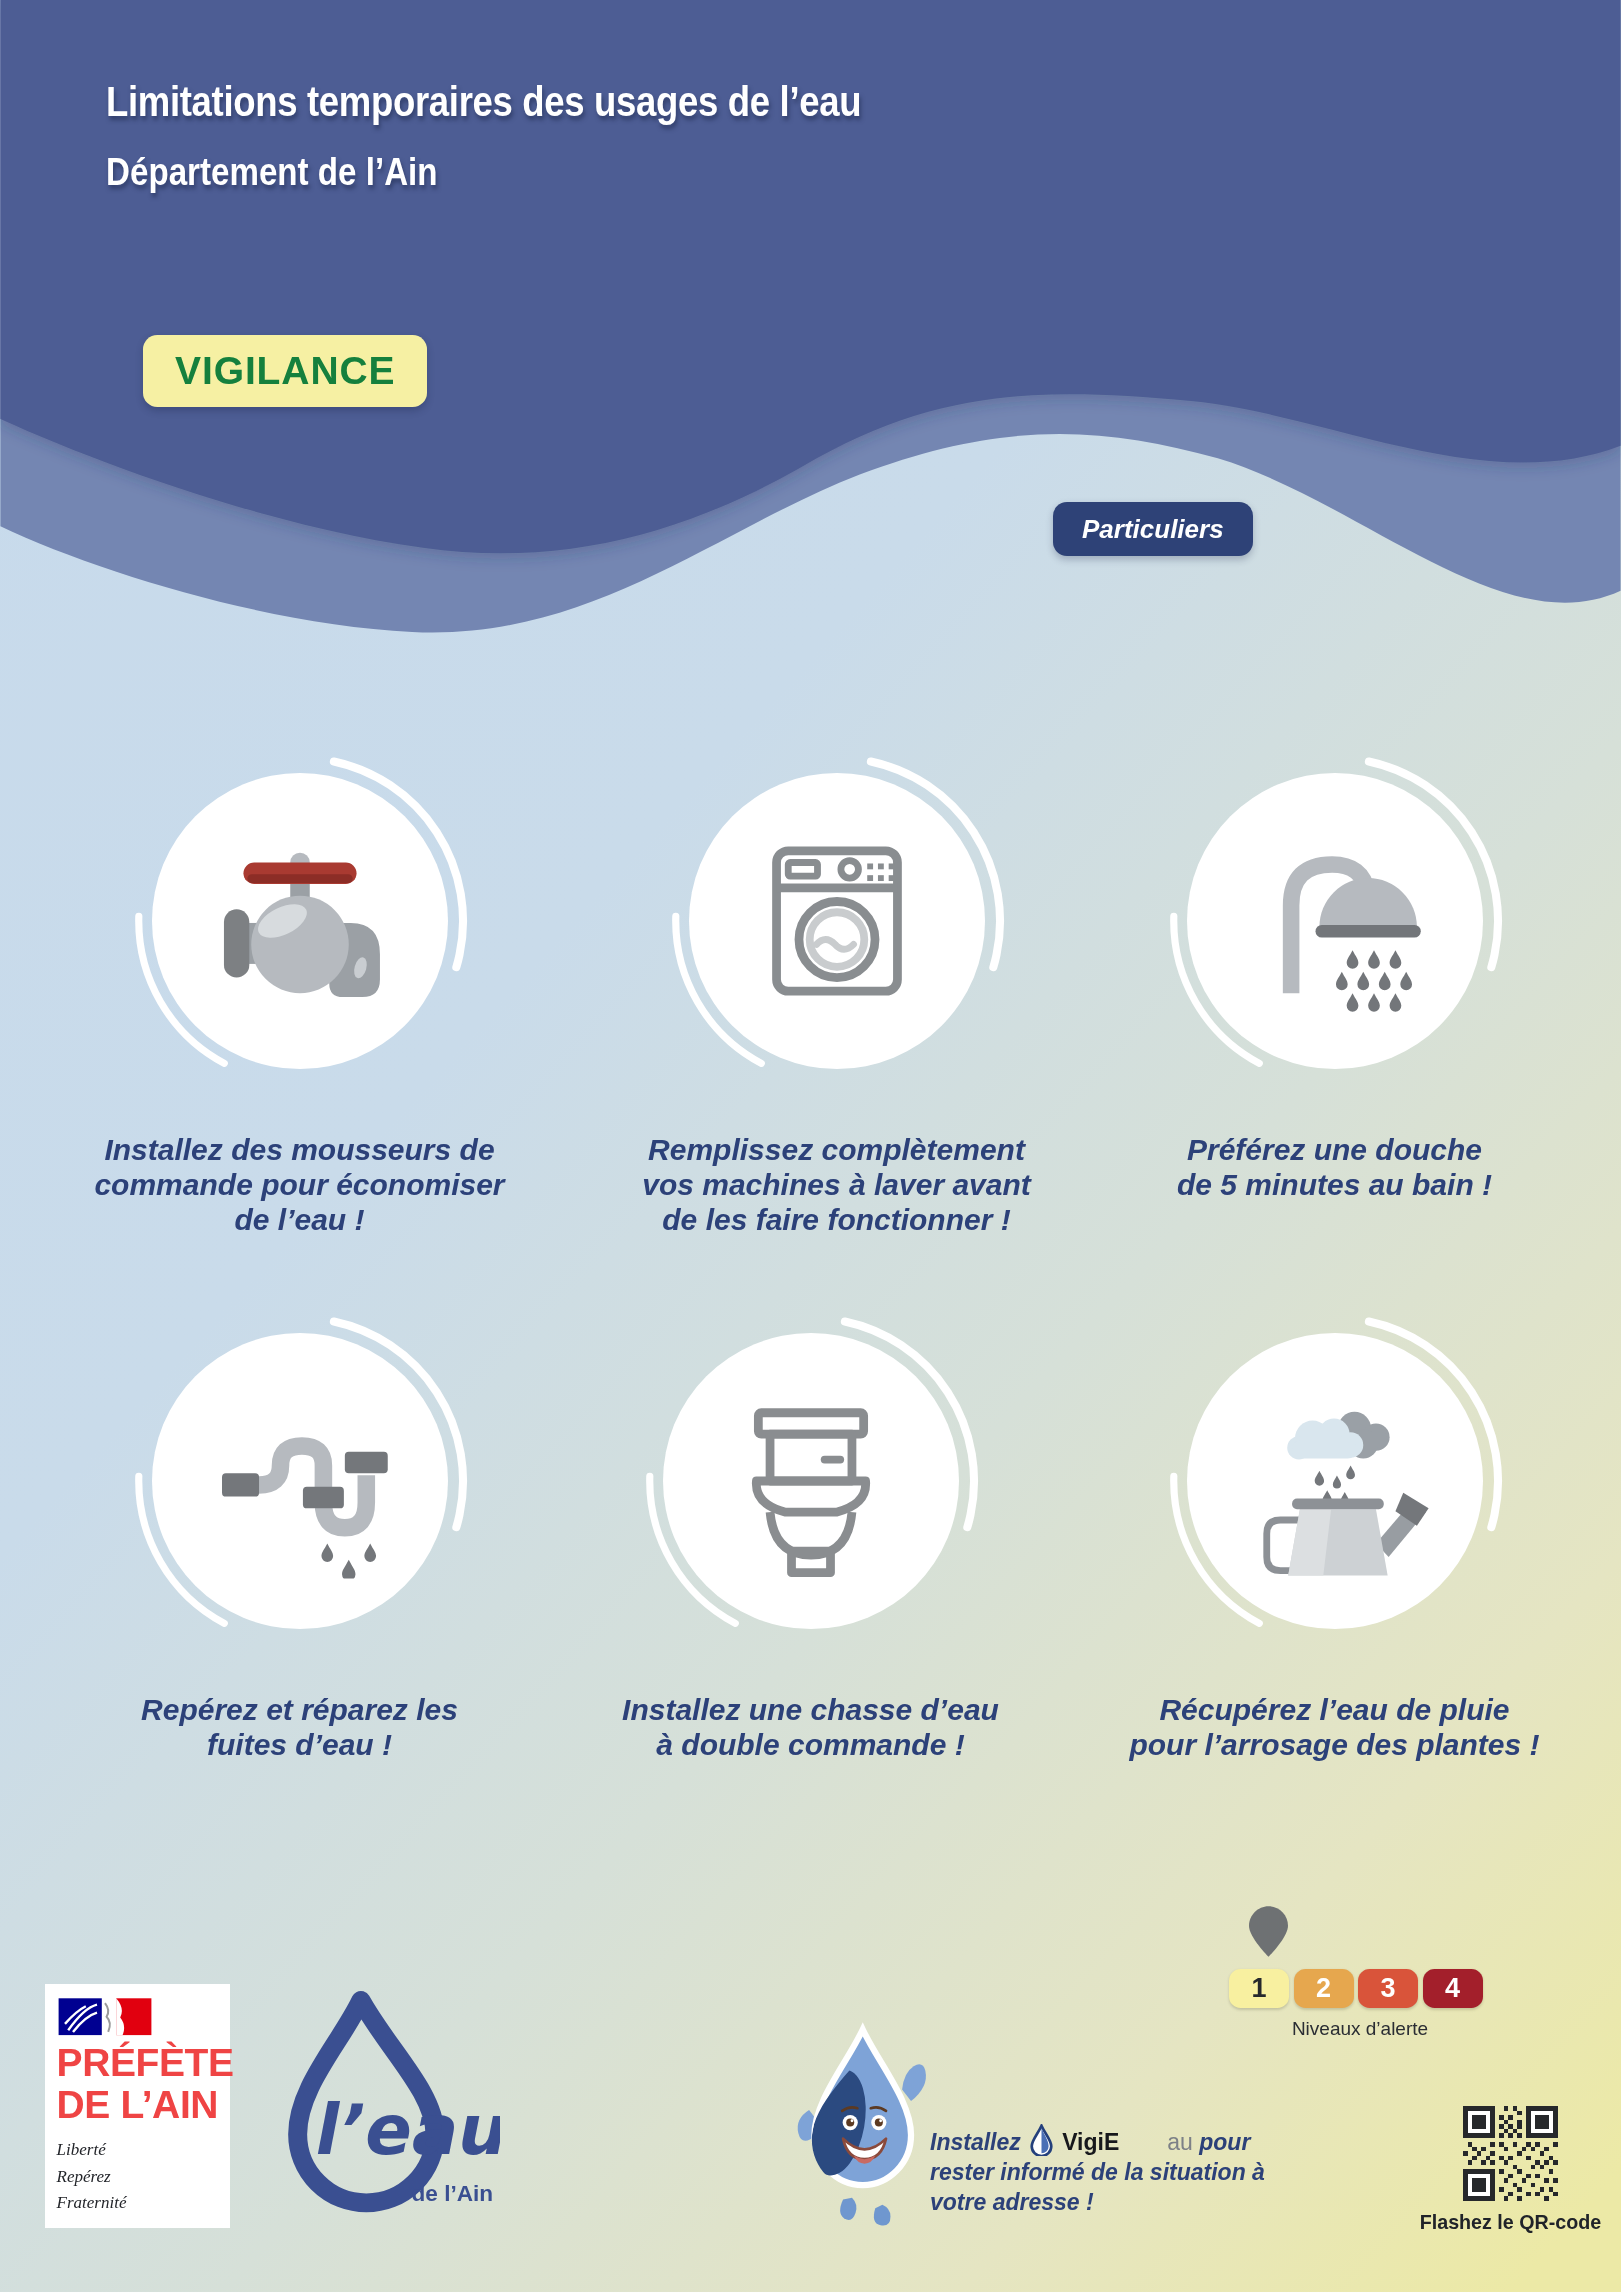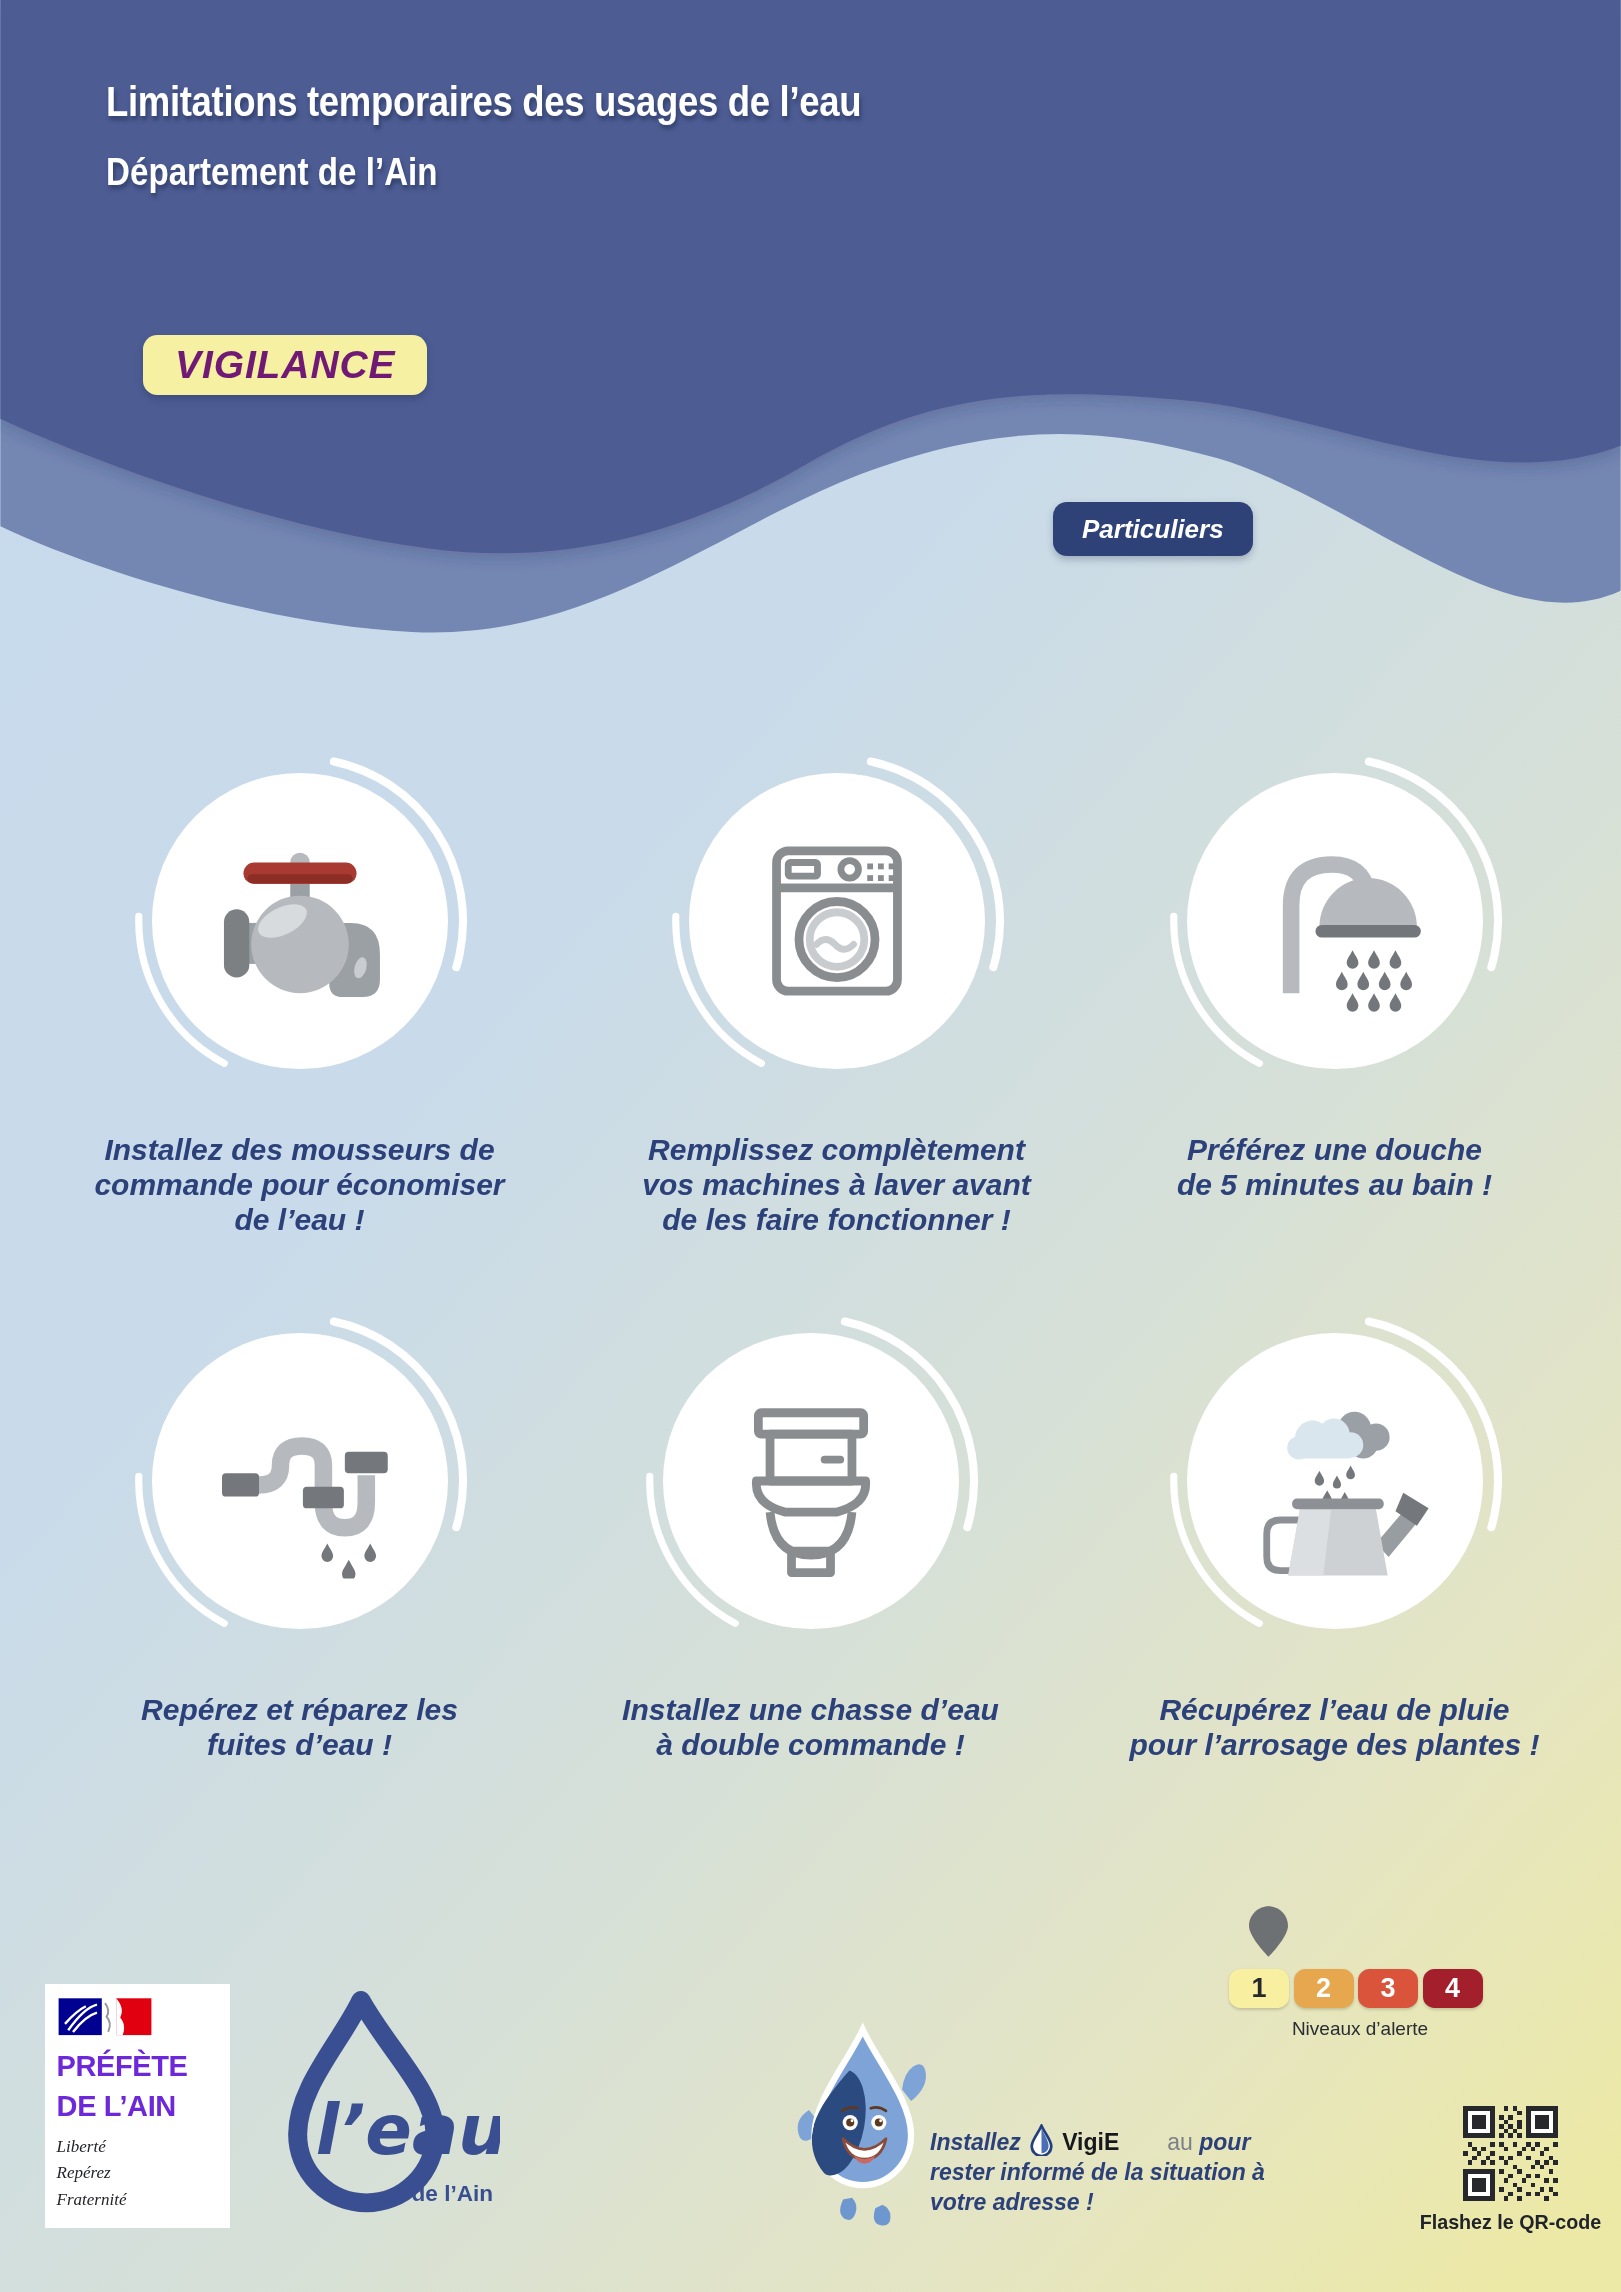--- a/index.html
+++ b/index.html
@@ -15,44 +15,44 @@
     transform:scaleX(.85);transform-origin:left top;
     text-shadow:1.8px 3.6px 4.5px rgba(28,38,72,.55);
   }
   .subtitle{
     position:absolute;left:106px;top:150px;margin:0;color:#fff;
     font-size:39px;font-weight:800;white-space:nowrap;
     transform:scaleX(.85);transform-origin:left top;
     text-shadow:1.8px 3.6px 4.5px rgba(28,38,72,.55);
   }
   .badge-vigilance{
-    position:absolute;left:143px;top:335px;background:#f6f0a3;color:#701a75;
-    font-size:39px;font-weight:800;letter-spacing:0.9px;padding:8px 32px;
-    border-radius:14.3px;box-shadow:0 3.6px 7.2px rgba(30,40,75,.3);font-style:italic;
+    position:absolute;left:143px;top:335px;background:#f6f0a3;color:#15803d;
+    font-size:39px;font-weight:800;letter-spacing:0.9px;padding:14px 32px;
+    border-radius:14.3px;box-shadow:0 3.6px 7.2px rgba(30,40,75,.3);
   }
   .badge-audience{
     position:absolute;left:1017px;top:502px;background:#2e4277;color:#fff;
     font-size:26px;font-weight:800;font-style:italic;padding:11.6px 29px;
     border-radius:14px;box-shadow:0 3.6px 7.2px rgba(30,40,75,.25);margin-left:36px;
   }
   .tip{position:absolute;width:519px;text-align:center;}
   .t1{left:40px;top:773px}.t2{left:577px;top:773px}.t3{left:1075px;top:773px}
   .t4{left:40px;top:1333px}.t5{left:551px;top:1333px}.t6{left:1075px;top:1333px}
   .bubble{position:relative;width:296px;height:296px;margin:0 auto;background:#fff;border-radius:50%;}
   .bubble .icon{position:absolute;left:50%;top:50%;width:195px;height:195px;transform:translate(-50%,-50%);}
   .swoosh{position:absolute;left:-24px;top:-24px;width:344px;height:344px;}
   .caption{
     margin:64px auto 0;font-size:30px;line-height:1.16;font-weight:700;font-style:italic;
     color:#2c4179;white-space:pre-line;
   }
   .prefecture{
     position:absolute;left:45px;top:1984px;width:185px;height:244px;background:#fff;
     box-sizing:border-box;padding:11.6px 0 0 11.6px;
   }
-  .pref-name{font-size:29px;font-weight:800;color:#6d28d9;line-height:1.08;letter-spacing:-0.4px;margin-top:9px;}
+  .pref-name{font-size:39px;font-weight:800;color:#ef4444;line-height:1.08;letter-spacing:-0.4px;margin-top:0;}
   .motto{
     margin-top:11.6px;font-family:"Liberation Serif","DejaVu Serif",serif;font-style:italic;
     font-size:17px;color:#23252a;line-height:1.55;white-space:pre-line;
   }
   .eau-logo{position:absolute;left:267px;top:1986px;}
   .mascot{position:absolute;left:793px;top:2022px;overflow:visible;}
   .vigieau{
     position:absolute;left:930px;top:2124px;width:376px;
     font-size:23px;font-weight:700;font-style:italic;color:#2c4179;line-height:1.32;
   }

